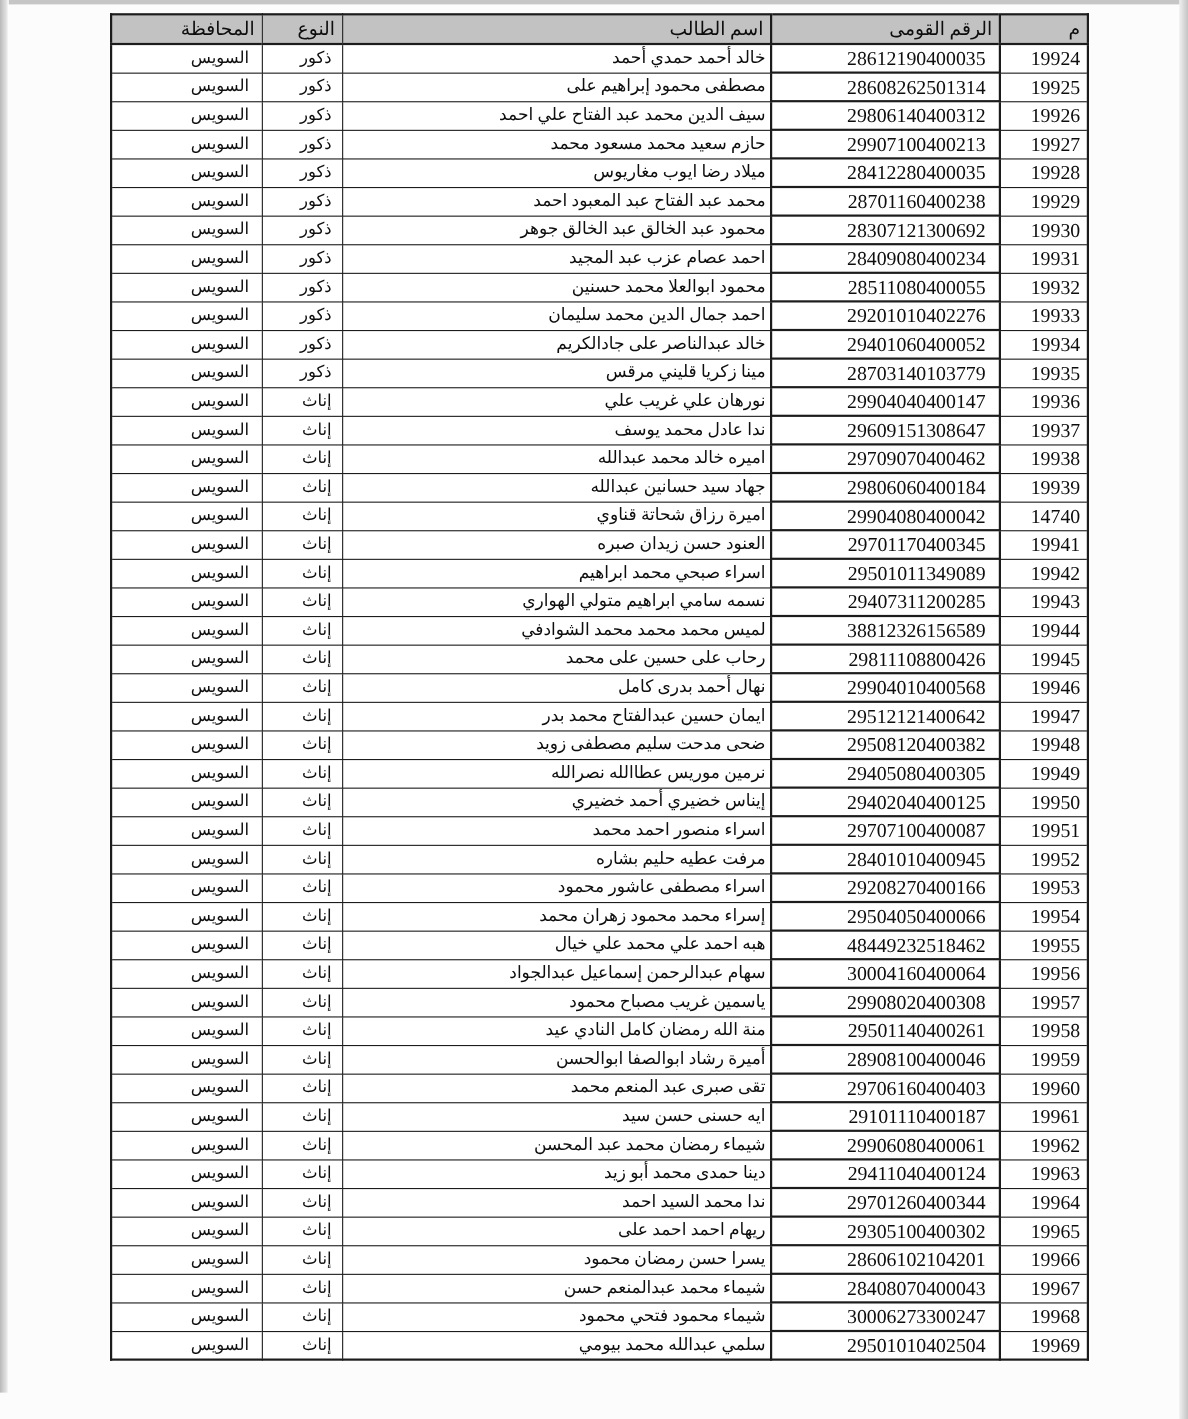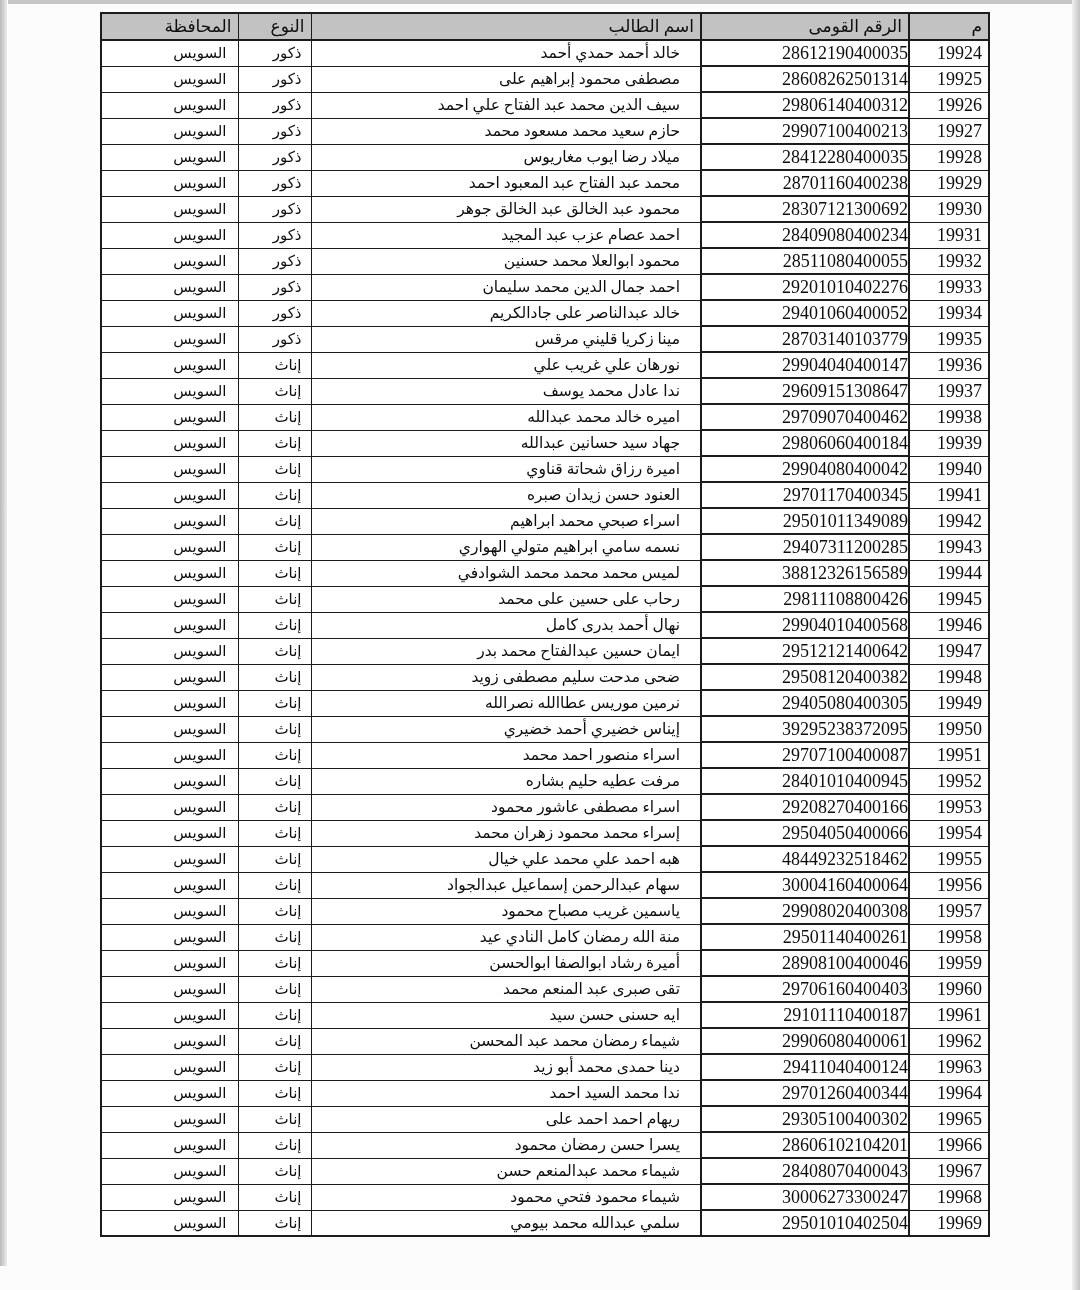--- a/index.html
+++ b/index.html
@@ -42,27 +42,27 @@
   thead th{
     background:var(--header-bg);
     height:25px;line-height:25px;
     font-weight:normal;font-size:17px;
     border-bottom:2px solid var(--border);
   }
   tbody td{height:24px;line-height:24px;font-size:15px;background:#fff;}
 
   td.col-index{font-size:18px;padding-left:4px;padding-right:6px;margin-top:41px;}
   td.col-national_id{
-    font-size:18px;padding-right:0;
+    font-size:18px;padding-right:12px;
     border-right:2px solid var(--border);
     border-left:2px solid var(--border);
     border-bottom:2px solid var(--border);
   }
   th.h-national_id{border-right:2px solid var(--border);border-left:2px solid var(--border);}
-  td.col-student_name{font-size:15.5px;padding-right:20px;}
+  td.col-student_name{font-size:15.5px;padding-right:4px;}
   td.col-gender{font-size:15px;padding-right:9px;margin-top:24px;}
   td.col-governorate{font-size:15px;padding-right:11px;}
 </style>
 </head>
 <body>
 
 <div class="scan-edge top"></div>
 <div class="scan-edge left"></div>
 <div class="scan-edge right"></div>
 
@@ -190,21 +190,21 @@
         <td class="col-governorate">السويس</td>
       </tr>
       <tr>
         <td class="col-index">19939</td>
         <td class="col-national_id">29806060400184</td>
         <td class="col-student_name">جهاد سيد حسانين عبدالله</td>
         <td class="col-gender">إناث</td>
         <td class="col-governorate">السويس</td>
       </tr>
       <tr>
-        <td class="col-index">19940</td>
+        <td class="col-index">14740</td>
         <td class="col-national_id">29904080400042</td>
         <td class="col-student_name">اميرة رزاق شحاتة قناوي</td>
         <td class="col-gender">إناث</td>
         <td class="col-governorate">السويس</td>
       </tr>
       <tr>
         <td class="col-index">19941</td>
         <td class="col-national_id">29701170400345</td>
         <td class="col-student_name">العنود حسن زيدان صبره</td>
         <td class="col-gender">إناث</td>
@@ -261,21 +261,21 @@
       </tr>
       <tr>
         <td class="col-index">19949</td>
         <td class="col-national_id">29405080400305</td>
         <td class="col-student_name">نرمين موريس عطاالله نصرالله</td>
         <td class="col-gender">إناث</td>
         <td class="col-governorate">السويس</td>
       </tr>
       <tr>
         <td class="col-index">19950</td>
-        <td class="col-national_id">39295238372095</td>
+        <td class="col-national_id">29402040400125</td>
         <td class="col-student_name">إيناس خضيري أحمد خضيري</td>
         <td class="col-gender">إناث</td>
         <td class="col-governorate">السويس</td>
       </tr>
       <tr>
         <td class="col-index">19951</td>
         <td class="col-national_id">29707100400087</td>
         <td class="col-student_name">اسراء منصور احمد محمد</td>
         <td class="col-gender">إناث</td>
         <td class="col-governorate">السويس</td>

